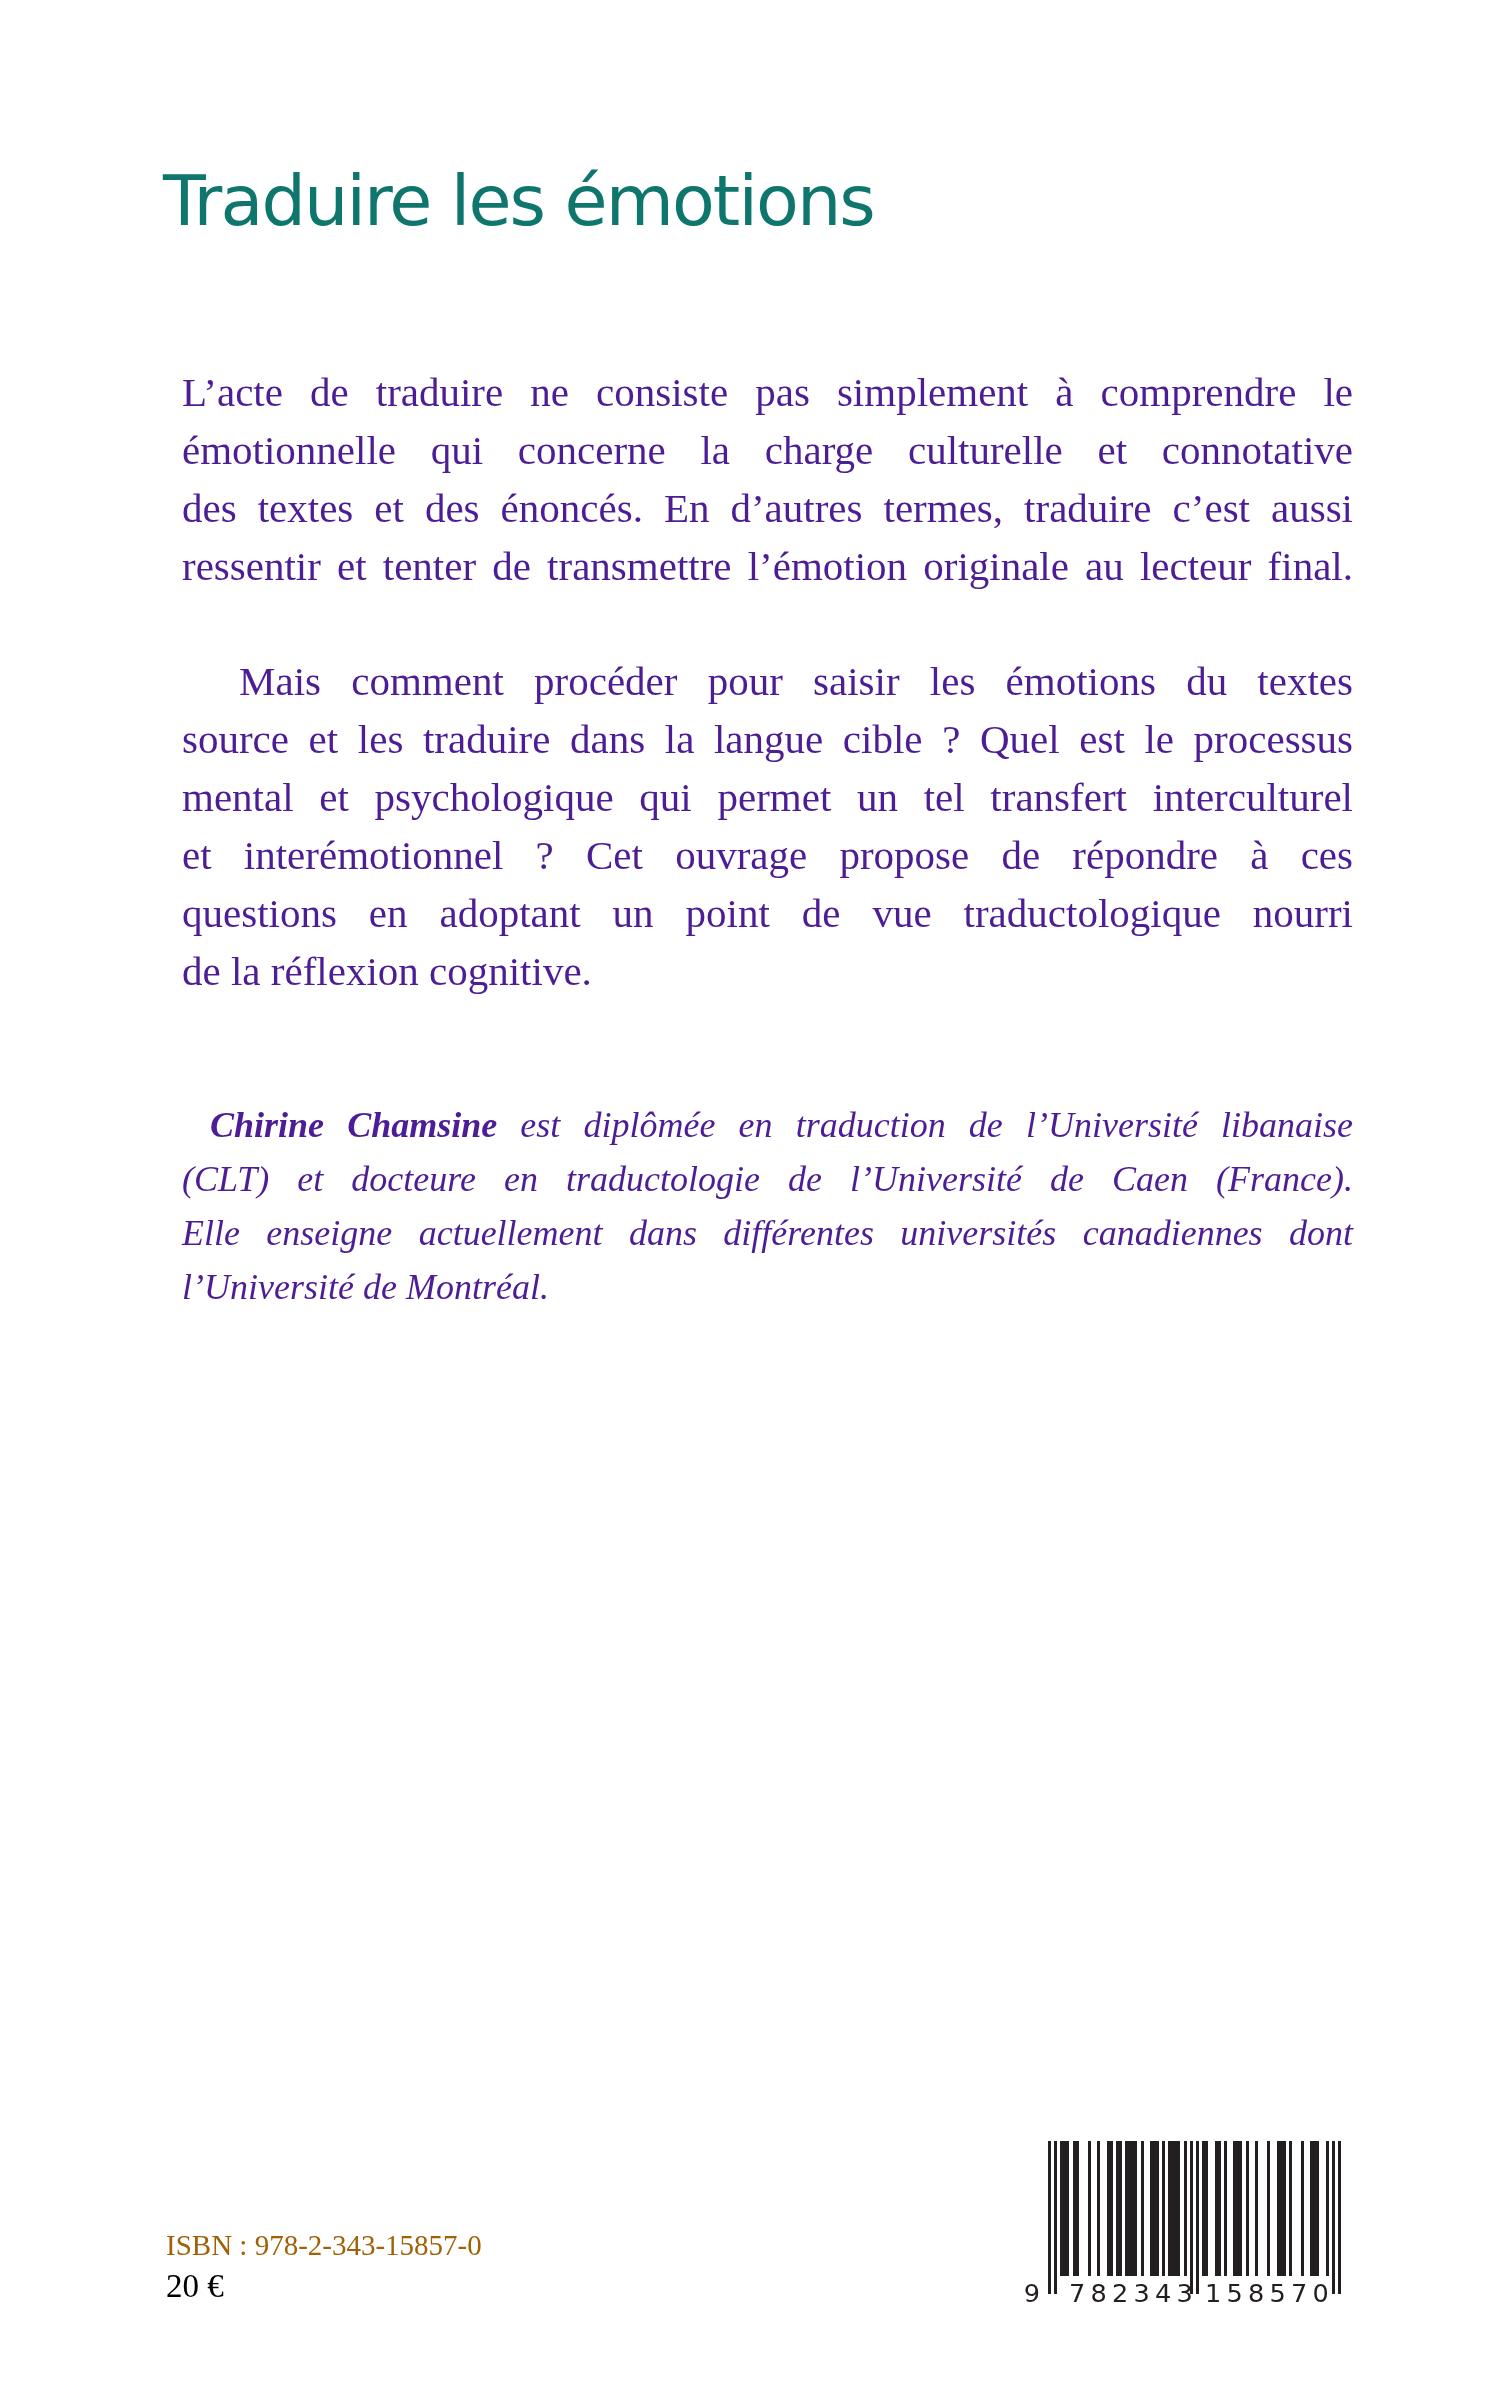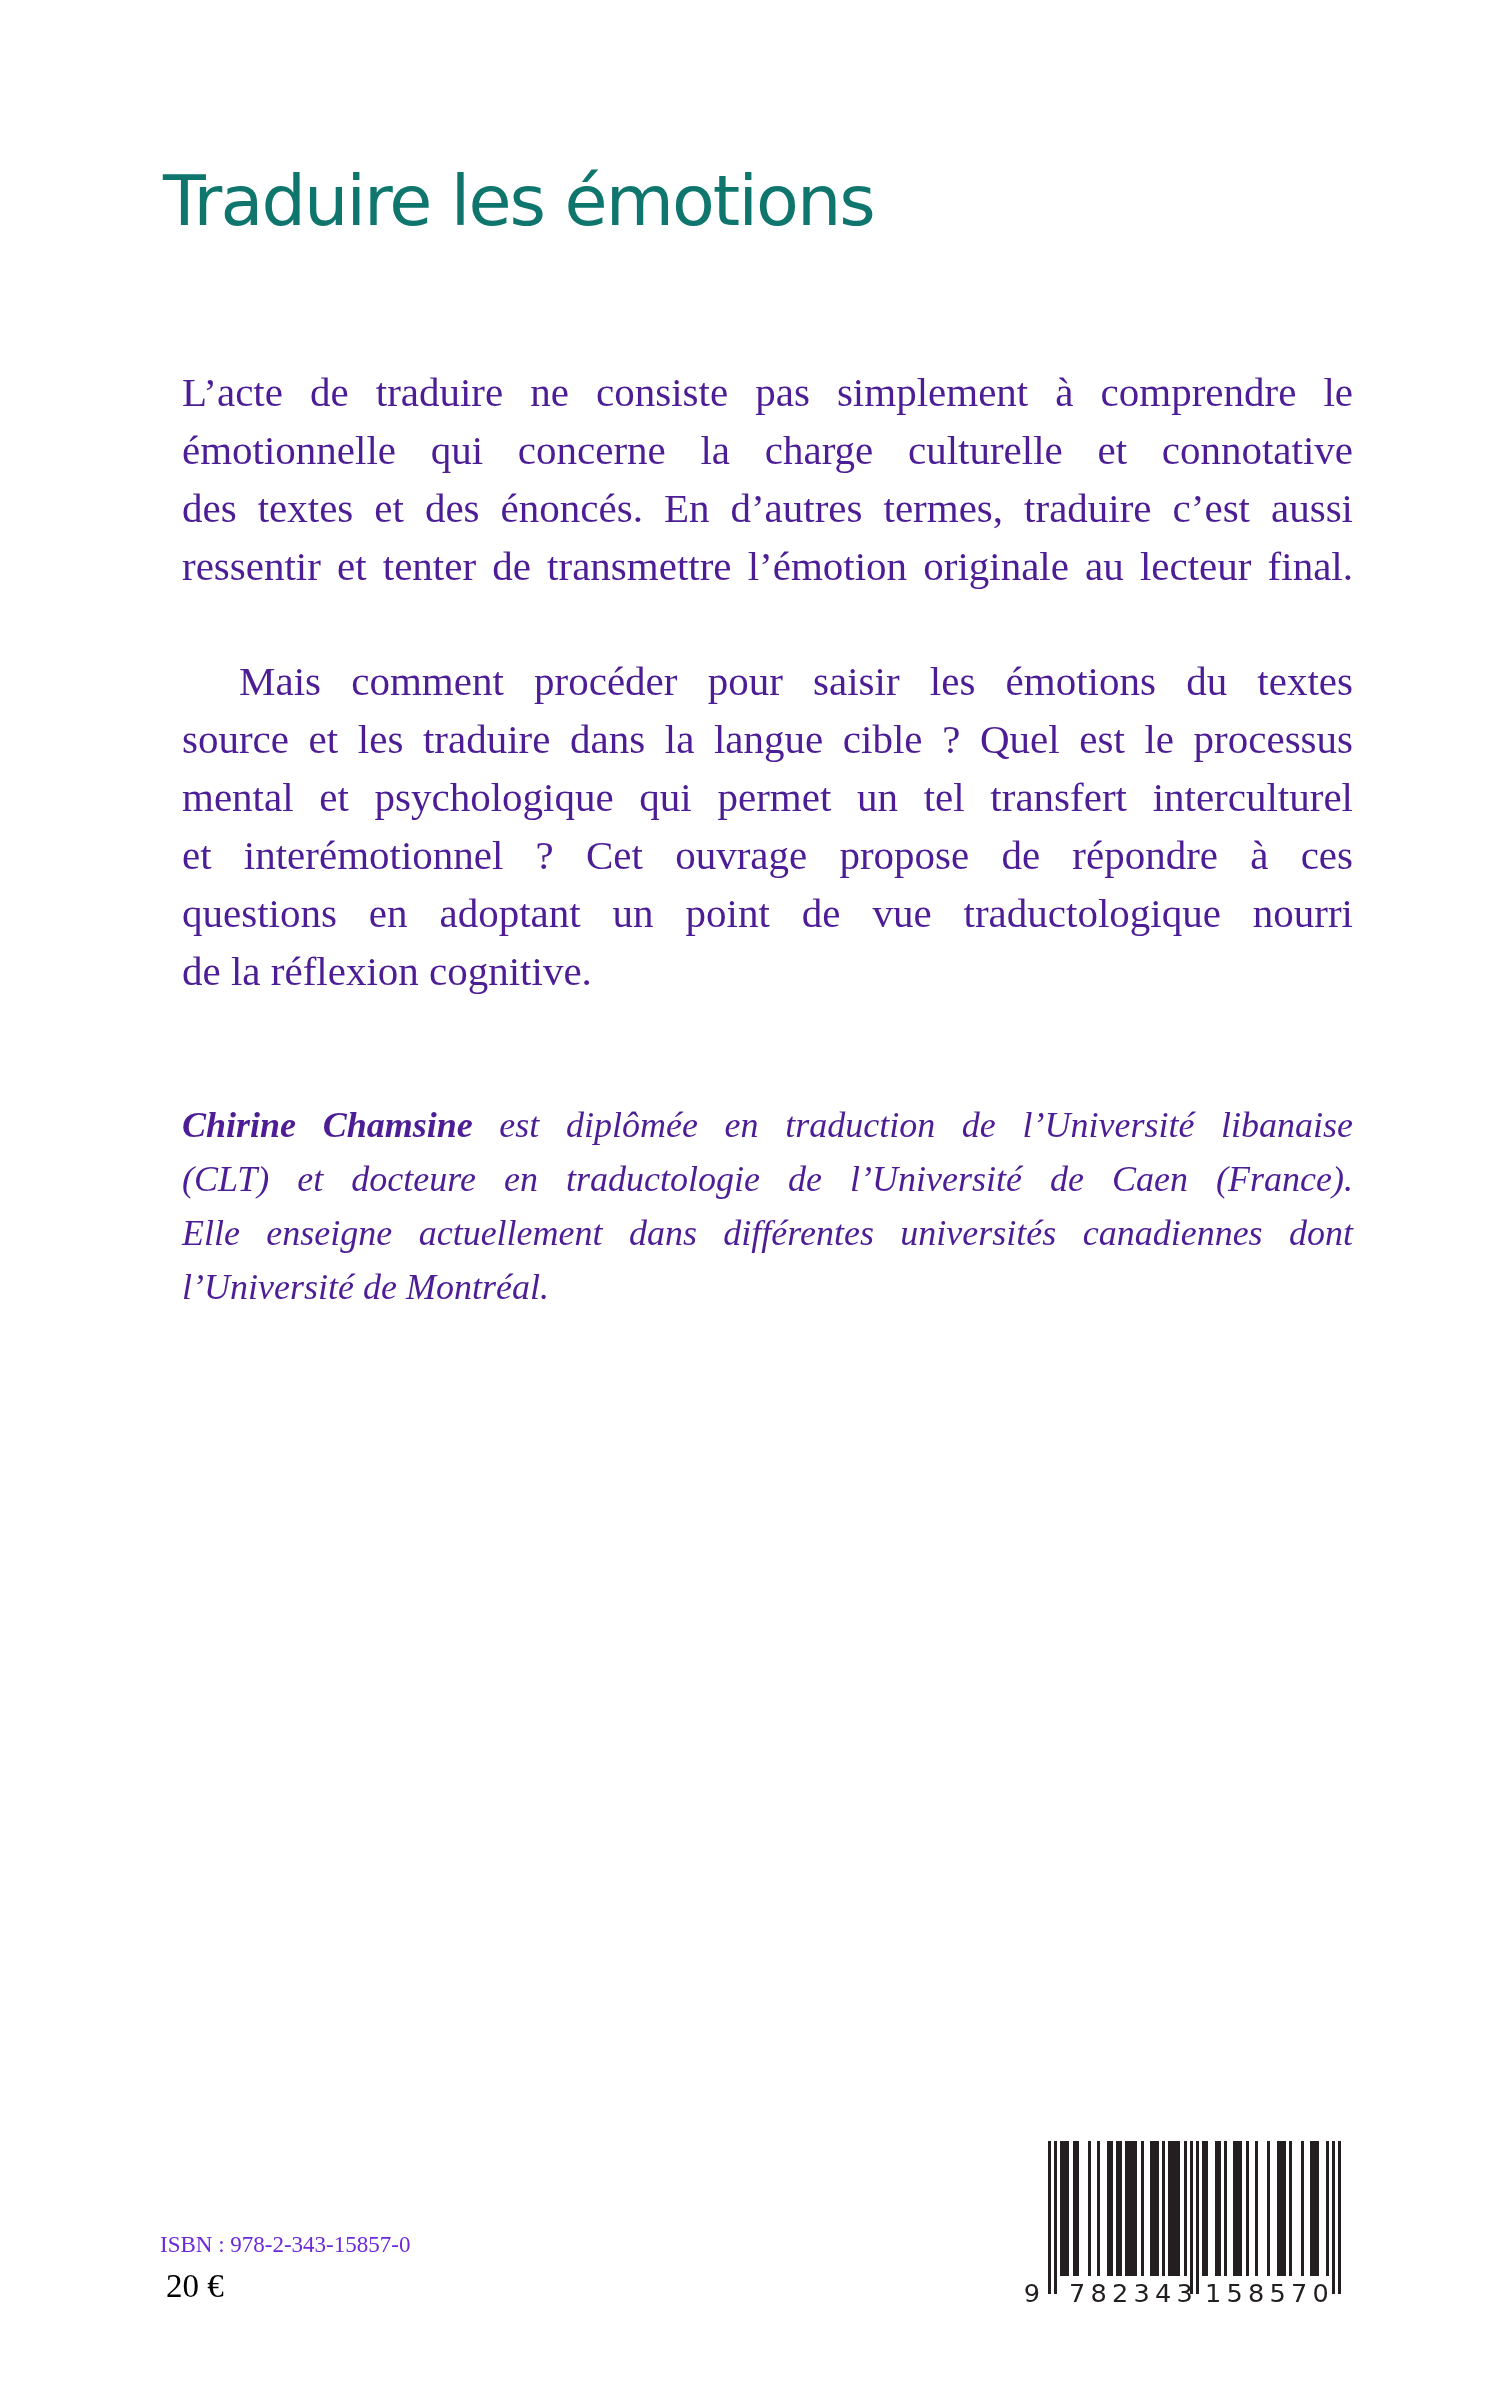--- a/index.html
+++ b/index.html
@@ -17,24 +17,24 @@
   .p1 { top: 363px; font-size: 41px; }
   .p2 { top: 652px; font-size: 41px; }
   .line {
     display: block; height: 58px; line-height: 58px;
     text-align: justify; text-align-last: justify; white-space: nowrap;
   }
   .line.last { text-align-last: left; }
   .line.indent { padding-left: 57px; }
   .bio { top: 1098px; font-size: 36px; font-style: italic; }
   .bio .line { height: 54px; line-height: 54px; }
-  .bio .author { font-weight: bold; }
+  .bio .author { font-weight: bold; margin-left: 28px; }
   .isbn {
-    position: absolute; left: 160px; top: 2226px;
-    font-family: "Liberation Serif", serif; font-size: 23px; color: #6d28d9;
+    position: absolute; left: 166px; top: 2226px;
+    font-family: "Liberation Serif", serif; font-size: 29px; color: #a16207;
     line-height: 38px; white-space: nowrap;
   }
   .price {
     position: absolute; left: 166px; top: 2265px;
     font-family: "Liberation Serif", serif; font-size: 33px; color: #000;
     line-height: 42px; white-space: nowrap;
   }
   .barcode {
     position: absolute; left: 1020px; top: 2141px; width: 326px; height: 170px;
   }

